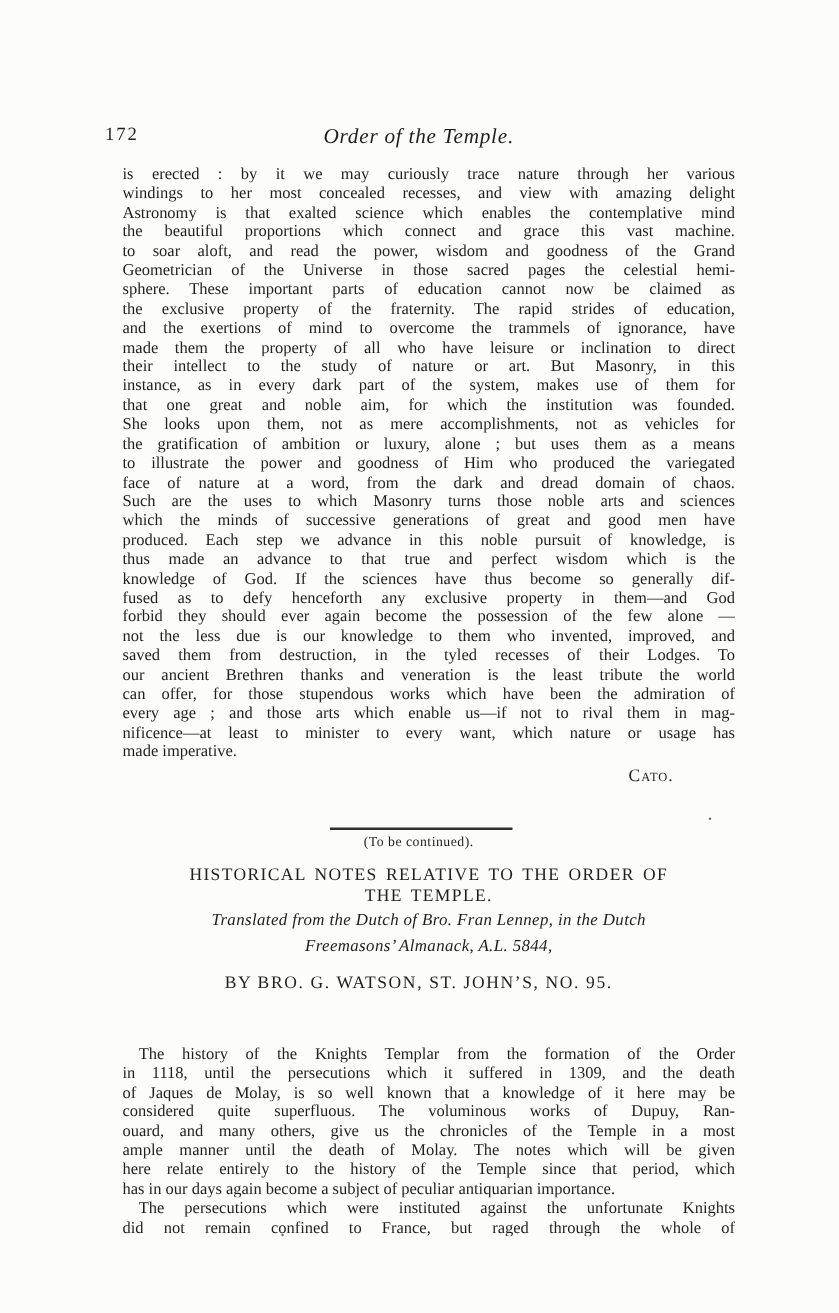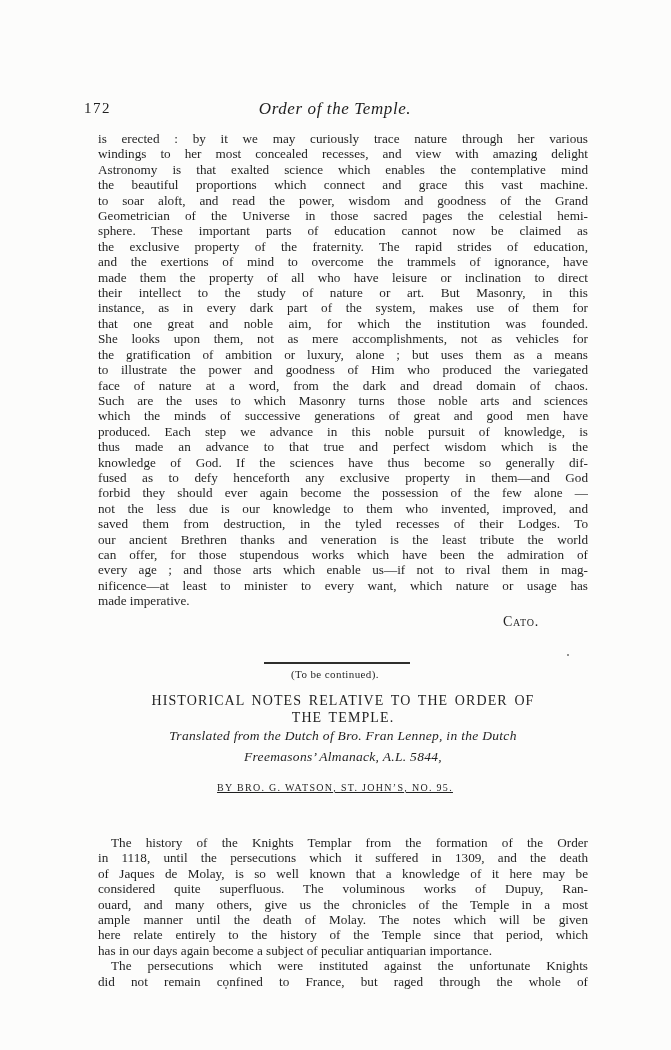--- a/index.html
+++ b/index.html
@@ -46,21 +46,21 @@
     top: 662px; left: 264px;
     width: 146px; height: 2px;
     background: #2e2e2c;
   }
 
   .head2 { top: 693px; }
   .head2 .line { font-size: 14px; line-height: 16.5px; letter-spacing: 1.1px; word-spacing: 2px; }
   .subtitle { top: 726px; }
   .subtitle .line { font-style: italic; font-size: 13.5px; line-height: 20.5px; letter-spacing: 0.3px; }
   .byline-row { top: 777px; text-align: center; }
-  .byline { font-size: 10px; letter-spacing: 1.3px; text-decoration: underline; }
+  .byline { font-size: 14px; letter-spacing: 1.3px; }
 
   .center .line, .center .line.last { text-align-last: center; }
 
   .body2 { top: 835px; }
   .para.indent-first .line:first-child { text-indent: 13px; }
 
   .speck {
     position: absolute;
     width: 2px; height: 2px;
     background: #6f6f6d;

